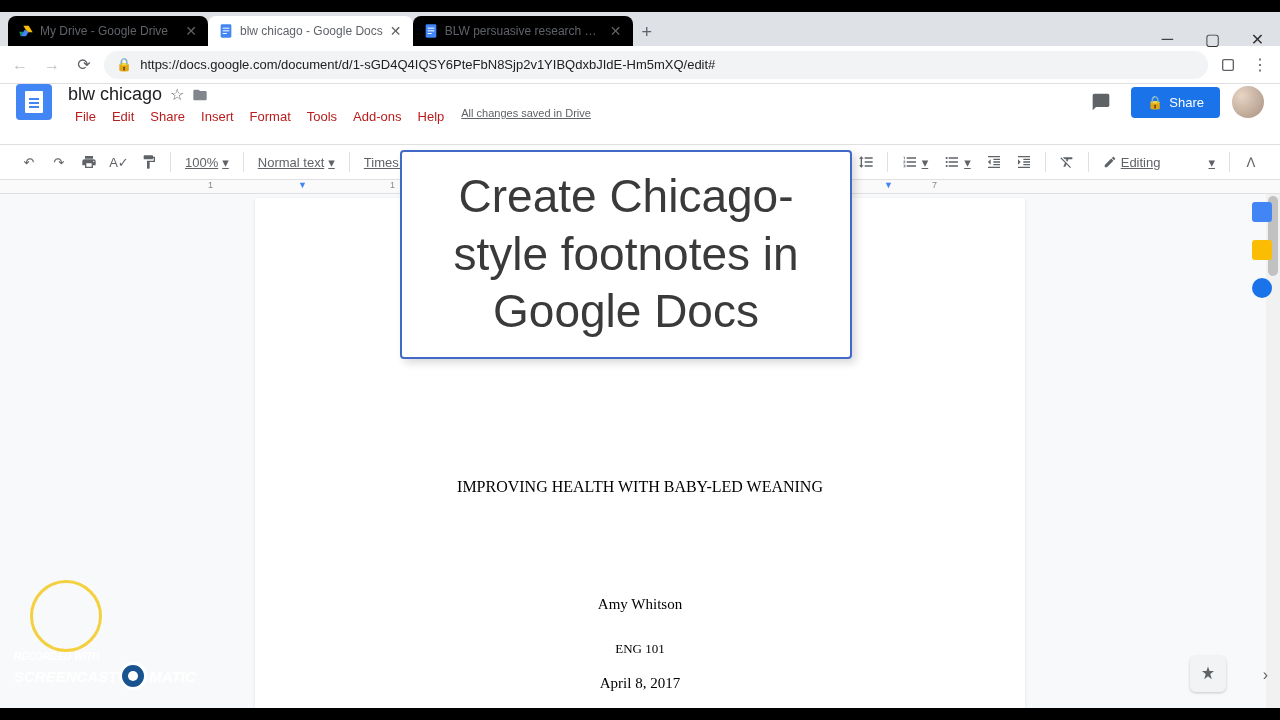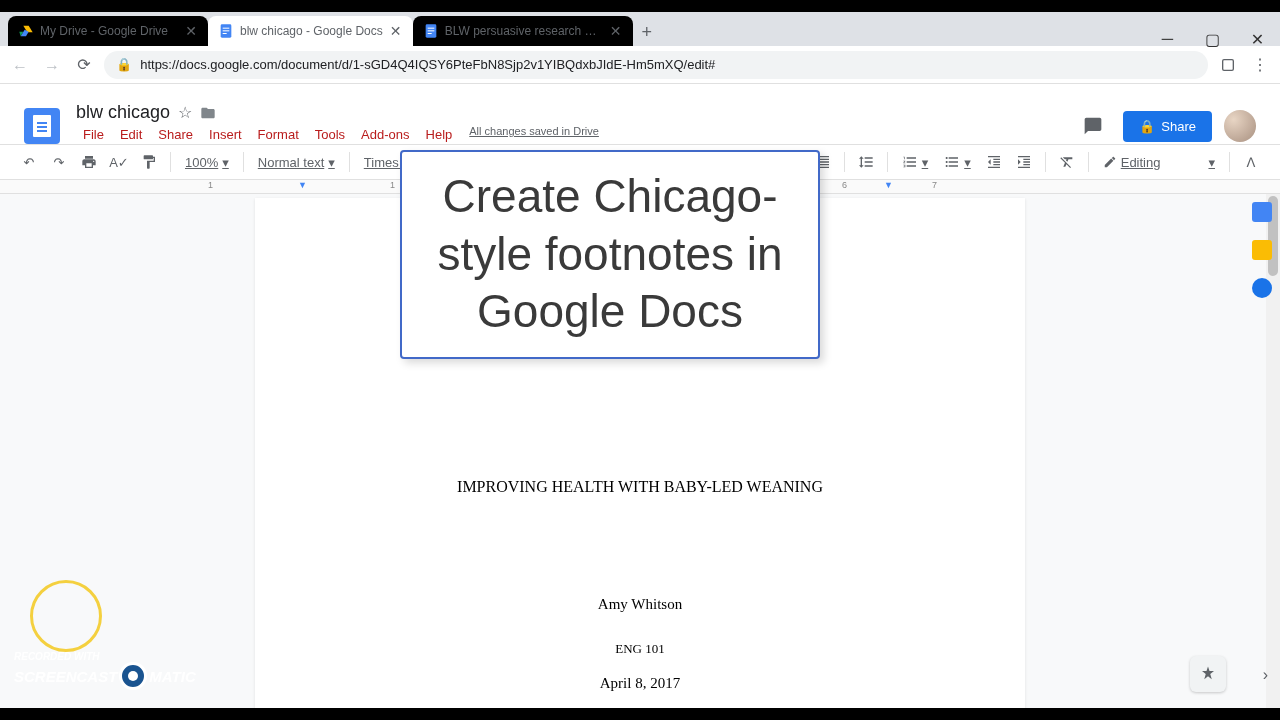--- a/index.html
+++ b/index.html
@@ -19,21 +19,21 @@
 .win-btn { width: 45px; height: 30px; display: flex; align-items: center; justify-content: center; color: #333; cursor: pointer; }
 
 
 .nav-bar { height: 38px; background: #fff; display: flex; align-items: center; padding: 0 8px; gap: 8px; border-bottom: 1px solid #e0e0e0; }
 .nav-icon { width: 24px; height: 24px; display: flex; align-items: center; justify-content: center; color: #5f6368; cursor: pointer; }
 .nav-icon.disabled { color: #bdc1c6; }
 .address-bar { flex: 1; height: 28px; background: #f1f3f4; border-radius: 14px; display: flex; align-items: center; padding: 0 12px; font-size: 13px; color: #202124; gap: 8px;}
 .ext-icon { width: 24px; height: 24px; display:flex; align-items:center; justify-content:center; color:#5f6368; cursor:pointer;}
 
 
-.docs-header { height: 60px; display: flex; align-items: flex-end; padding: 0 24px; }
+.docs-header { height: 60px; display: flex; align-items: flex-start; padding: 0 16px; }
 .docs-logo { width: 36px; height: 36px; background: #4285f4; border-radius: 4px; display: flex; align-items: center; justify-content: center; color: #fff; font-size: 10px; margin-right: 16px; position:relative;}
 .docs-logo::before { content:''; position:absolute; width:18px; height:22px; background:#fff; border-radius:1px;}
 .docs-logo::after { content:''; position:absolute; width:10px; height:2px; background:#4285f4; top:14px; box-shadow: 0 4px 0 #4285f4, 0 8px 0 #4285f4;}
 .docs-title-area { flex: 1; }
 .docs-title-row { display: flex; align-items: center; gap: 8px; }
 .docs-title { font-size: 18px; color: #202124; }
 .star-icon, .folder-icon { color: #5f6368; font-size: 16px; cursor: pointer; }
 .menu-bar { display: flex; gap: 2px; margin-top: 2px; }
 .menu-item { font-size: 13px; color: #b91c1c; padding: 2px 7px; cursor: pointer; }
 .save-status { font-size: 11px; color: #5f6368; text-decoration: underline; margin-left: 8px; cursor:pointer;}
@@ -68,21 +68,21 @@
 .scroll-thumb { width: 10px; background: #c1c1c1; border-radius: 5px; margin: 2px auto; height: 80px;}
 
 
 .side-panel { position: absolute; right: 0; top: 182px; width: 36px; display: flex; flex-direction: column; align-items: center; gap: 18px; padding-top: 8px;}
 .side-icon { width: 20px; height: 20px; cursor:pointer;}
 .side-cal { background: #4285f4; border-radius:3px;}
 .side-keep { background: #fbbc04; border-radius:3px;}
 .side-tasks { background: #1a73e8; border-radius:50%;}
 
 
-.callout { position: absolute; left: 400px; top: 138px; width: 420px; background: #fff; border: 2px solid #4169c8; border-radius: 4px; padding: 16px 20px; text-align: center; box-shadow: 4px 4px 8px rgba(0,0,0,0.15);}
+.callout { position: absolute; left: 400px; top: 138px; width: 452px; background: #fff; border: 2px solid #4169c8; border-radius: 4px; padding: 16px 20px; text-align: center; box-shadow: 4px 4px 8px rgba(0,0,0,0.15);}
 .callout-text { font-size: 46px; font-weight: 400; color: #3a3a3a; line-height: 1.25; font-family: 'Segoe UI', Arial, sans-serif;}
 
 
 .watermark { position: absolute; left: 14px; bottom: 18px; color: #fff; font-size: 12px; font-style: italic; font-weight: bold; display:flex; align-items:center; gap:4px;}
 .watermark-circle { position: absolute; left: 30px; bottom: 56px; width: 72px; height: 72px; border: 3px solid #f4d03f; border-radius: 50%; }
 .wm-logo { width:28px; height:28px; border:3px solid #fff; border-radius:50%; background:#1a5490; display:inline-flex; align-items:center; justify-content:center;}
 .wm-logo::after{content:''; width:10px; height:10px; background:#fff; border-radius:50%;}
 
 
 .explore-btn { position: absolute; right: 54px; bottom: 16px; width: 36px; height: 36px; background: #f1f3f4; border-radius: 6px; display:flex; align-items:center; justify-content:center; box-shadow:0 1px 3px rgba(0,0,0,0.2); cursor:pointer;}

